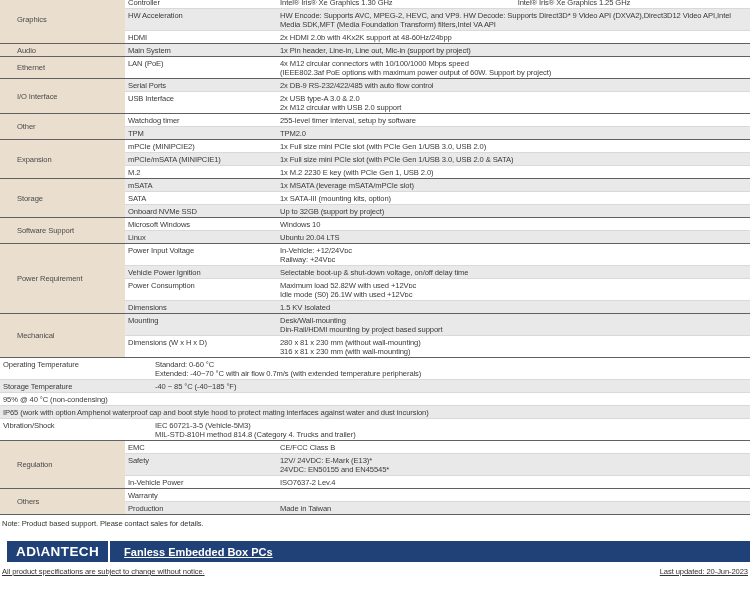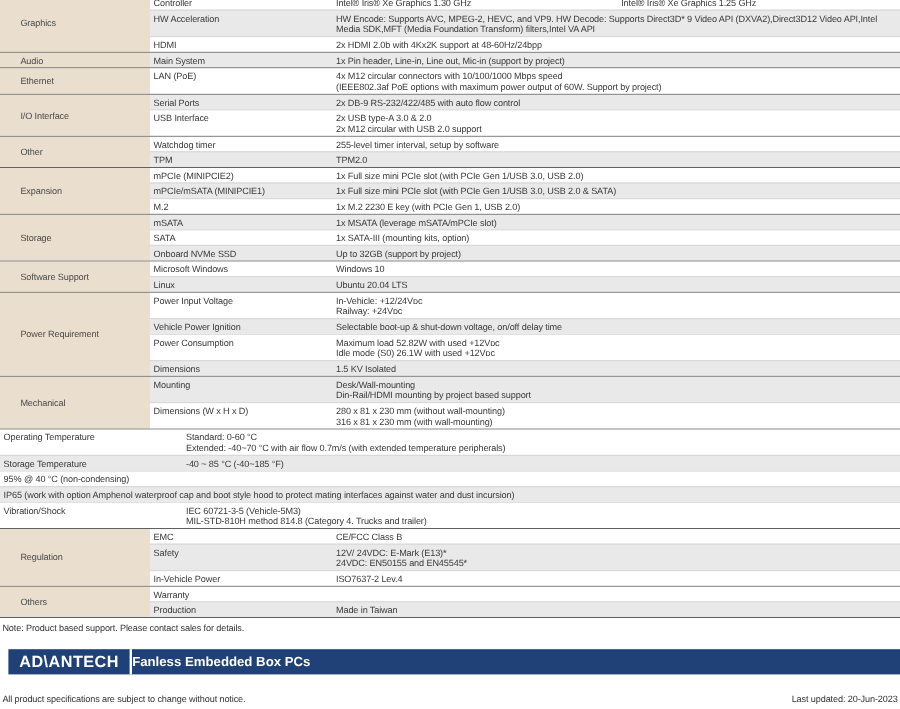--- a/index.html
+++ b/index.html
@@ -40,24 +40,24 @@
   .note{margin:4px 12px 0 2px;font-size:7.6px;letter-spacing:-0.1px;color:#333;}
   .brand-bar{
     margin:13px 0 0 7px;height:21px;background:var(--navy);
     display:flex;align-items:center;
   }
   .logo{
     color:#fff;font-weight:bold;font-size:13.5px;letter-spacing:0.4px;
     padding:0 9px 1px 9px;white-space:nowrap;
   }
   .bar-sep{width:2px;align-self:stretch;background:#fff;}
-  .bar-title{color:#fff;font-weight:bold;font-size:11px;letter-spacing:0;}
+  .bar-title{color:#fff;font-weight:bold;font-size:11px;padding-left:14px;letter-spacing:0;text-decoration:underline;}
   .bottom-line{
     display:flex;justify-content:space-between;align-items:center;
-    margin-top:16px;padding:0 2px;font-size:7.6px;letter-spacing:-0.1px;color:#333;
+    margin-top:5px;padding:0 2px;font-size:7.6px;letter-spacing:-0.1px;color:#333;text-decoration:underline;
   }
 </style>
 </head>
 <body>
 
 <div class="page">
 
   <div class="table-wrap">
       <div class="section">
         <div class="cat">Graphics</div>

